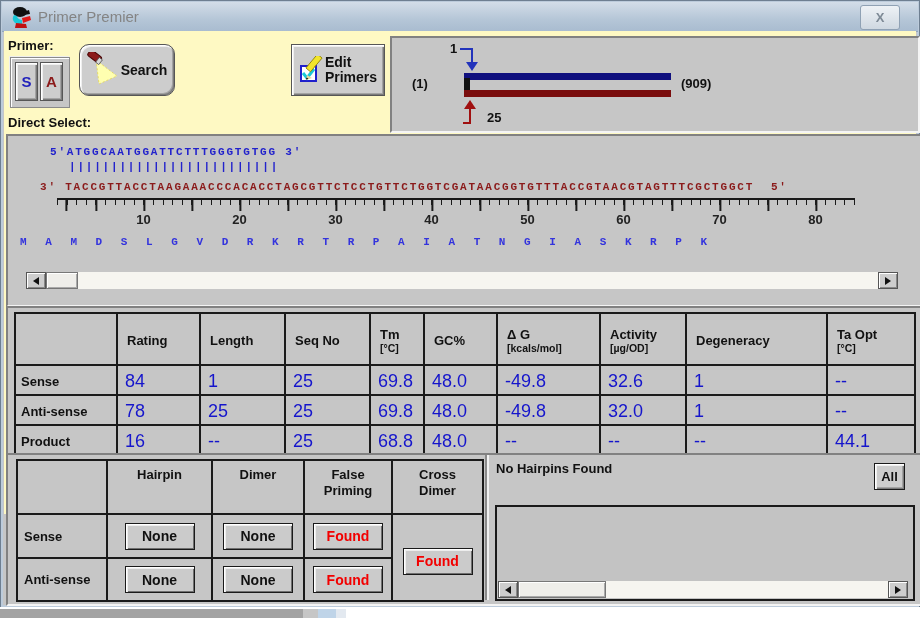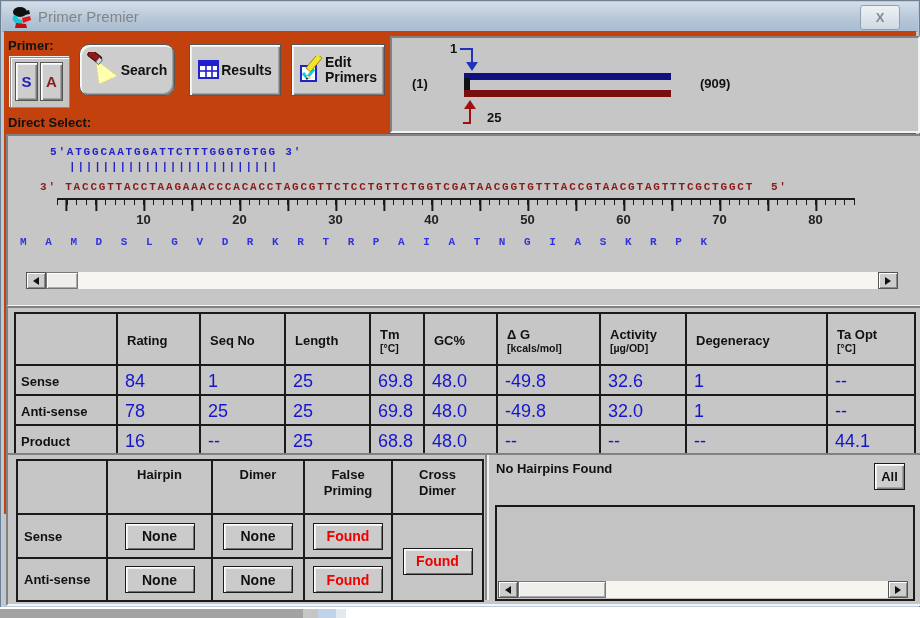--- a/index.html
+++ b/index.html
@@ -8,21 +8,21 @@
   
   #win{position:absolute;left:0;top:0;width:918px;height:606px;background:#c6c6c6;
        border:1px solid #6e7f91;box-shadow:inset 0 0 0 2px #bccbdb;}
   #titlebar{position:absolute;left:1px;top:1px;right:1px;height:29px;
        background:linear-gradient(#d3dde8,#b5c6d7 60%,#a9bcd0);border-bottom:1px solid #93a6ba;}
   #title-text{position:absolute;left:36px;top:6px;font-size:15px;color:#848484;font-weight:400;}
   #app-icon{position:absolute;left:8px;top:4px;width:23px;height:23px;}
   #close-btn{position:absolute;right:18px;top:3px;width:38px;height:23px;border:1px solid #8fa1b4;border-radius:3px;
        background:linear-gradient(#eef2f6,#cfd8e1);color:#7e8a96;font-weight:bold;font-size:13px;
        display:flex;align-items:center;justify-content:center;cursor:default;}
-  #content{position:absolute;left:3px;top:30px;width:912px;height:483px;background:#c2410c;}
+  #content{position:absolute;left:3px;top:30px;width:912px;height:483px;background:#fef9c3;}
 
   .panel-sunken{border-top:2px solid #818181;border-left:2px solid #818181;
        border-bottom:2px solid #f4f4f4;border-right:2px solid #f4f4f4;background:#c6c6c6;}
 
   .lbl{font-weight:bold;font-size:13px;color:#111;}
 
   
   .btn3d{background:#cdcdcd;border:1px solid #565656;
        box-shadow:inset 1px 1px 0 #ffffff,inset 2px 2px 0 #efefef,inset -1px -1px 0 #7b7b7b,inset -2px -2px 0 #a3a3a3;
        display:flex;align-items:center;justify-content:center;font-weight:bold;color:#111;cursor:default;}
@@ -149,49 +149,39 @@
 
       <button id="search-btn" class="btn3d">
         <svg width="34" height="36" viewBox="0 0 34 36">
           <polygon points="9,8 30,24 12,32" fill="#ffffb0" stroke="#e5d96a" stroke-width="1" stroke-dasharray="2 2"></polygon>
           <rect x="1" y="1" width="14" height="7" rx="2" transform="rotate(38 8 4)" fill="#8b1a1a" stroke="#400" stroke-width="1"></rect>
           <rect x="10" y="6" width="4" height="6" transform="rotate(38 12 9)" fill="#d8d8d8" stroke="#555" stroke-width="0.8"></rect>
         </svg>
         <span>Search</span>
       </button>
 
-      <button id="results-btn" class="btn3d">
-        <svg width="22" height="20" viewBox="0 0 22 20" style="margin-right:1px;">
-          <rect x="1" y="1" width="19" height="17" fill="#fff" stroke="#2020cc" stroke-width="2"></rect>
-          <rect x="1" y="1" width="19" height="5" fill="#2020cc"></rect>
-          <line x1="8" y1="1" x2="8" y2="18" stroke="#2020cc" stroke-width="1.6"></line>
-          <line x1="14" y1="1" x2="14" y2="18" stroke="#2020cc" stroke-width="1.6"></line>
-          <line x1="1" y1="11" x2="20" y2="11" stroke="#2020cc" stroke-width="1.6"></line>
-        </svg>
-        <span>Results</span>
-      </button>
 
       <button id="edit-btn" class="btn3d">
         <svg width="26" height="28" viewBox="0 0 26 28">
           <rect x="2" y="10" width="15" height="15" fill="#fff" stroke="#2020cc" stroke-width="2"></rect>
           <path d="M4 17 L8 22 L15 13" fill="none" stroke="#19c8d8" stroke-width="3"></path>
           <rect x="12" y="-2" width="6" height="18" transform="rotate(40 15 7)" fill="#f2e52a" stroke="#8a7d00" stroke-width="0.8"></rect>
           <polygon points="8,19 13,22 7,24" fill="#e8d79a"></polygon>
           <polygon points="7.6,21.5 9.5,22.8 6.8,23.6" fill="#111"></polygon>
         </svg>
         <span class="txt">
           <span>Edit</span><br>
           <span>Primers</span>
         </span>
       </button>
 
       <div id="diagram" class="panel-sunken">
         <span class="dlabel" style="left:58px;top:3px;">1</span>
         <span class="dlabel" style="left:20px;top:38px;">(1)</span>
-        <span class="dlabel" style="left:308px;top:38px;">(909)</span>
+        <span class="dlabel" style="left:289px;top:38px;">(909)</span>
         <span class="dlabel" style="left:95px;top:72px;">25</span>
         <div id="diag-down-elbow" class="arrow-stem"></div>
         <div id="diag-down-stem" class="arrow-stem"></div>
         <div id="diag-down-head"></div>
         <div id="diag-bar-top"></div>
         <div id="diag-conn"></div>
         <div id="diag-bar-bot"></div>
         <div id="diag-up-head"></div>
         <div id="diag-up-stem" class="arrow-stem"></div>
         <div id="diag-up-foot" class="arrow-stem"></div>
@@ -233,25 +223,25 @@
       </div>
 
       <div id="ptable-panel" class="panel-sunken">
         <div id="ptable">
           <div class="cell hcell"></div>
           <div class="cell hcell">
               <span class="l1">Rating</span>
               <span class="l2"></span>
             </div>
           <div class="cell hcell">
+              <span class="l1">Length</span>
+              <span class="l2"></span>
+            </div>
+          <div class="cell hcell">
               <span class="l1">Seq No</span>
-              <span class="l2"></span>
-            </div>
-          <div class="cell hcell">
-              <span class="l1">Length</span>
               <span class="l2"></span>
             </div>
           <div class="cell hcell">
               <span class="l1">Tm</span>
               <span class="l2">[°C]</span>
             </div>
           <div class="cell hcell">
               <span class="l1">GC%</span>
               <span class="l2"></span>
             </div>

